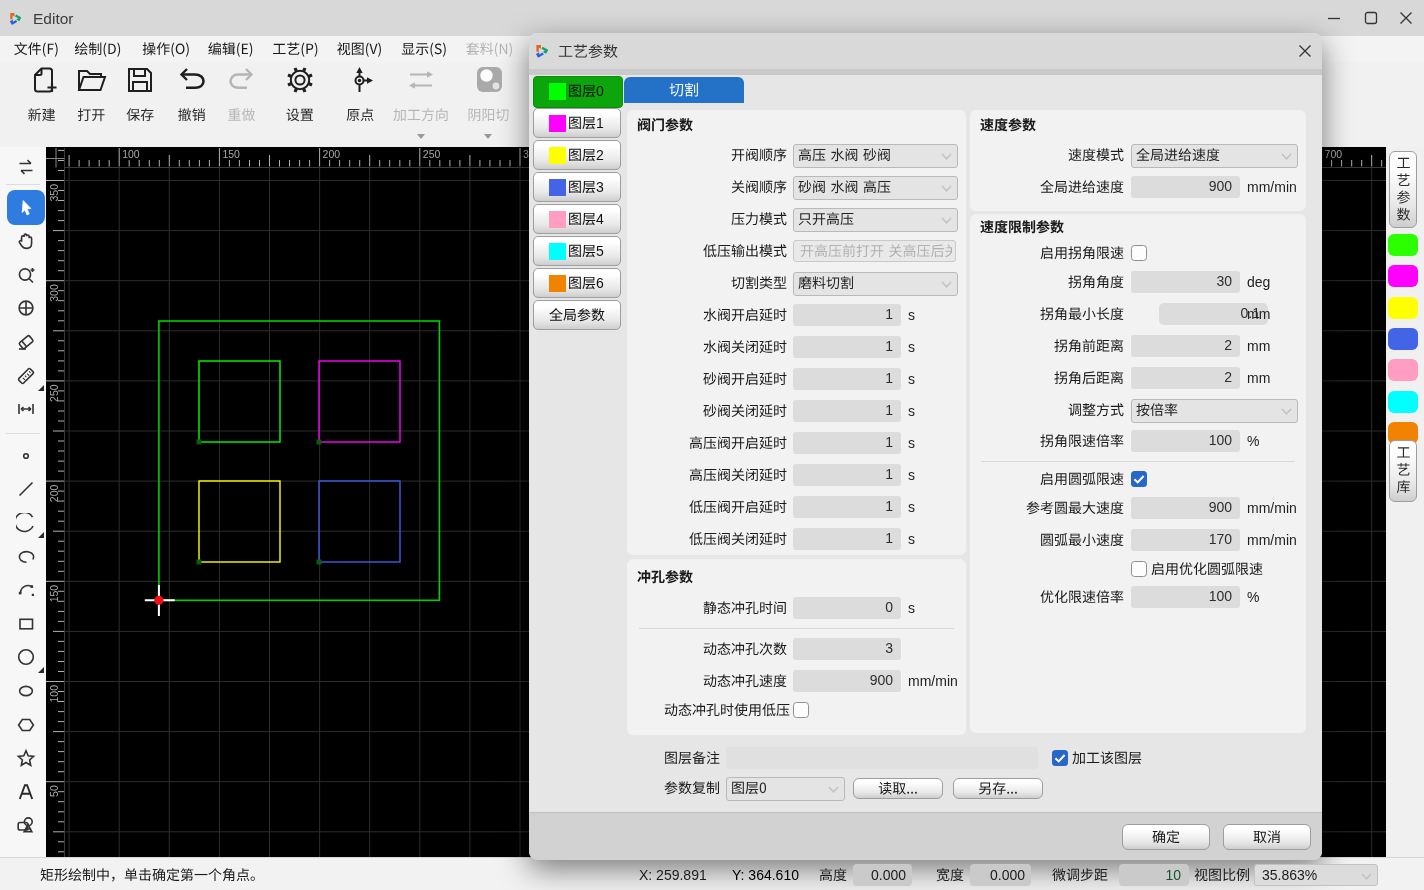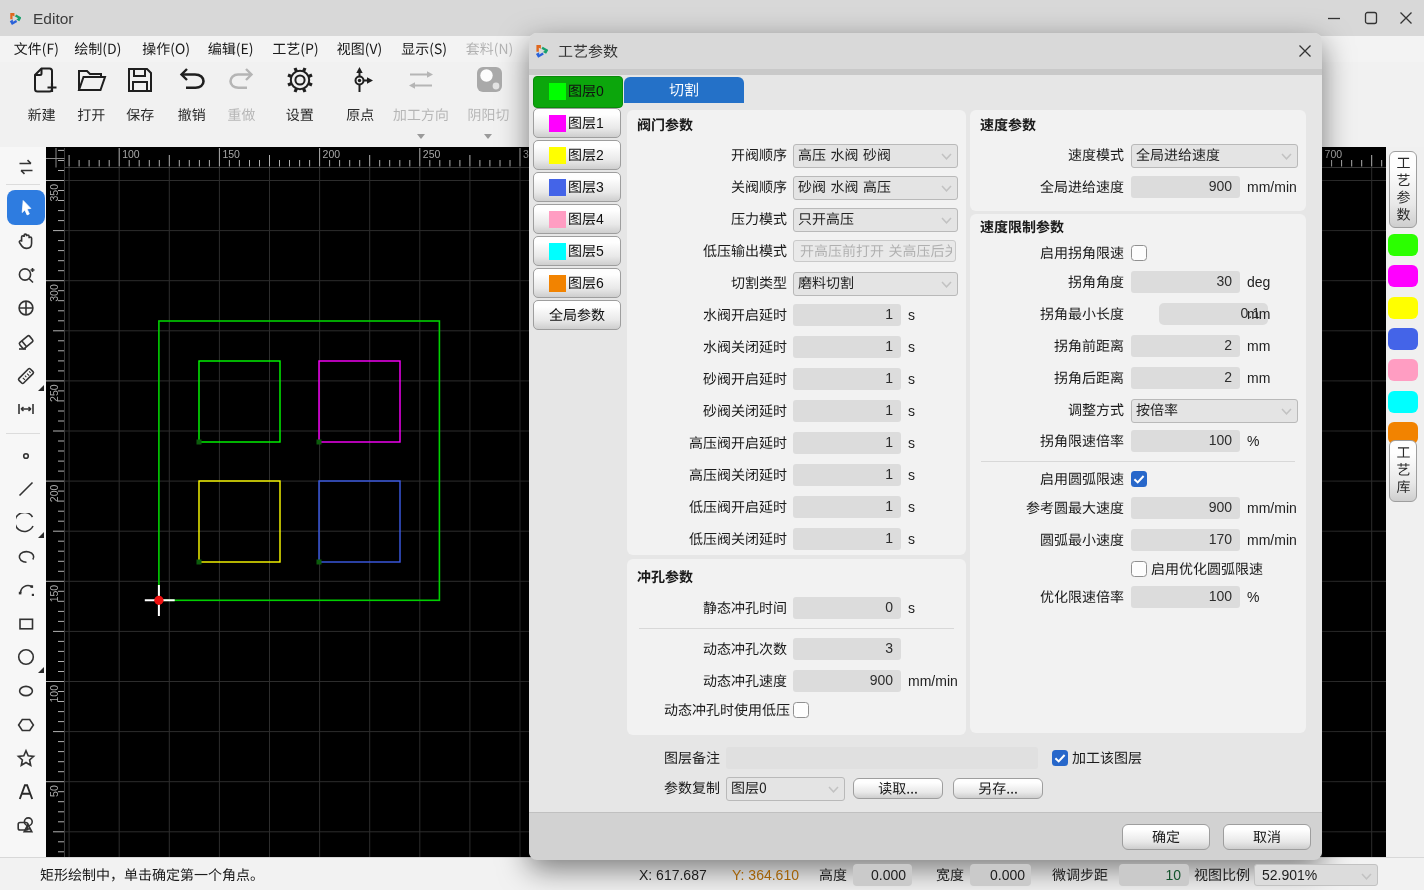--- a/index.html
+++ b/index.html
@@ -581,34 +581,34 @@
     </svg></div>
 <div style="position:absolute;left:726px;top:777px;width:117px;height:22px;background:#e4e4e4;border:1px solid #b9b9b9;border-radius:3px;">
     <svg style="position:absolute;right:5px;top:8px;width:11px;height:7px;" viewBox="0 0 11 7">
       <path d="M1 1 L5.5 5.8 L10 1" stroke="#c2c2c2" stroke-width="1.5" fill="none"></path>
     </svg>
   </div>
 <div style="position:absolute;left:853px;top:778px;width:90px;height:21px;background:linear-gradient(#fefefe 20%,#e8e8e8 70%,#cecece);border:1px solid #9e9e9e;border-radius:6px;box-sizing:border-box;"></div>
 <div style="position:absolute;left:953px;top:778px;width:90px;height:21px;background:linear-gradient(#fefefe 20%,#e8e8e8 70%,#cecece);border:1px solid #9e9e9e;border-radius:6px;box-sizing:border-box;"></div>
 <div style="position:absolute;left:1122px;top:824px;width:88px;height:26px;background:linear-gradient(#fefefe 20%,#e8e8e8 70%,#cecece);border:1px solid #9e9e9e;border-radius:6px;box-sizing:border-box;"></div>
 <div style="position:absolute;left:1223px;top:824px;width:88px;height:26px;background:linear-gradient(#fefefe 20%,#e8e8e8 70%,#cecece);border:1px solid #9e9e9e;border-radius:6px;box-sizing:border-box;"></div>
-<div style="position:absolute;left:639px;top:866.88px;font:14px 'Liberation Sans',sans-serif;color:#1c1c1c;">X: 617.687</div>
-<div style="position:absolute;left:732px;top:866.88px;font:14px 'Liberation Sans',sans-serif;color:#a16207;">Y: 364.610</div>
+<div style="position:absolute;left:639px;top:866.88px;font:14px 'Liberation Sans',sans-serif;color:#1c1c1c;">X: 259.891</div>
+<div style="position:absolute;left:732px;top:866.88px;font:14px 'Liberation Sans',sans-serif;color:#000000;">Y: 364.610</div>
 <div style="position:absolute;left:853px;top:864px;width:59px;height:22px;background:#cacaca;border-radius:4px;"></div>
 <div style="position:absolute;left:853px;top:866.88px;width:53px;font:14px 'Liberation Sans',sans-serif;color:#1c1c1c;text-align:right;">0.000</div>
 <div style="position:absolute;left:970px;top:864px;width:61px;height:22px;background:#cacaca;border-radius:4px;"></div>
 <div style="position:absolute;left:970px;top:866.88px;width:55px;font:14px 'Liberation Sans',sans-serif;color:#1c1c1c;text-align:right;">0.000</div>
 <div style="position:absolute;left:1119px;top:864px;width:70px;height:22px;background:#cacaca;border-radius:4px;"></div>
 <div style="position:absolute;left:1119px;top:866.88px;width:62px;font:14px 'Liberation Sans',sans-serif;color:#14532d;text-align:right;">10</div>
 <div style="position:absolute;left:1254px;top:864px;width:124px;height:22px;background:#dcdcdc;border:1px solid #c2c2c2;border-radius:3px;box-sizing:border-box;">
     <svg style="position:absolute;right:5px;top:8px;width:11px;height:7px;" viewBox="0 0 11 7">
       <path d="M1 1 L5.5 5.8 L10 1" stroke="#c2c2c2" stroke-width="1.5" fill="none"></path>
     </svg>
   </div>
-<div style="position:absolute;left:1262px;top:866.88px;font:14px 'Liberation Sans',sans-serif;color:#1c1c1c;">52.901%</div>
+<div style="position:absolute;left:1262px;top:866.88px;font:14px 'Liberation Sans',sans-serif;color:#1c1c1c;">35.863%</div>
 <svg style="position:absolute;left:8px;top:12px;width:13px;height:13px;" viewBox="0 0 13 13">
     <g transform="scale(0.87)">
       <path d="M2.6 1.2 H7.4 V5.2 L5.2 4 V8.2 H2.6 Z" fill="#df671e"></path>
       <g transform="rotate(120 7.5 7.5)">
         <path d="M2.6 1.2 H7.4 V5.2 L5.2 4 V8.2 H2.6 Z" fill="#17a06c"></path>
       </g>
       <g transform="rotate(240 7.5 7.5)">
         <path d="M2.6 1.2 H7.4 V5.2 L5.2 4 V8.2 H2.6 Z" fill="#2a62d9"></path>
       </g>
     </g>

